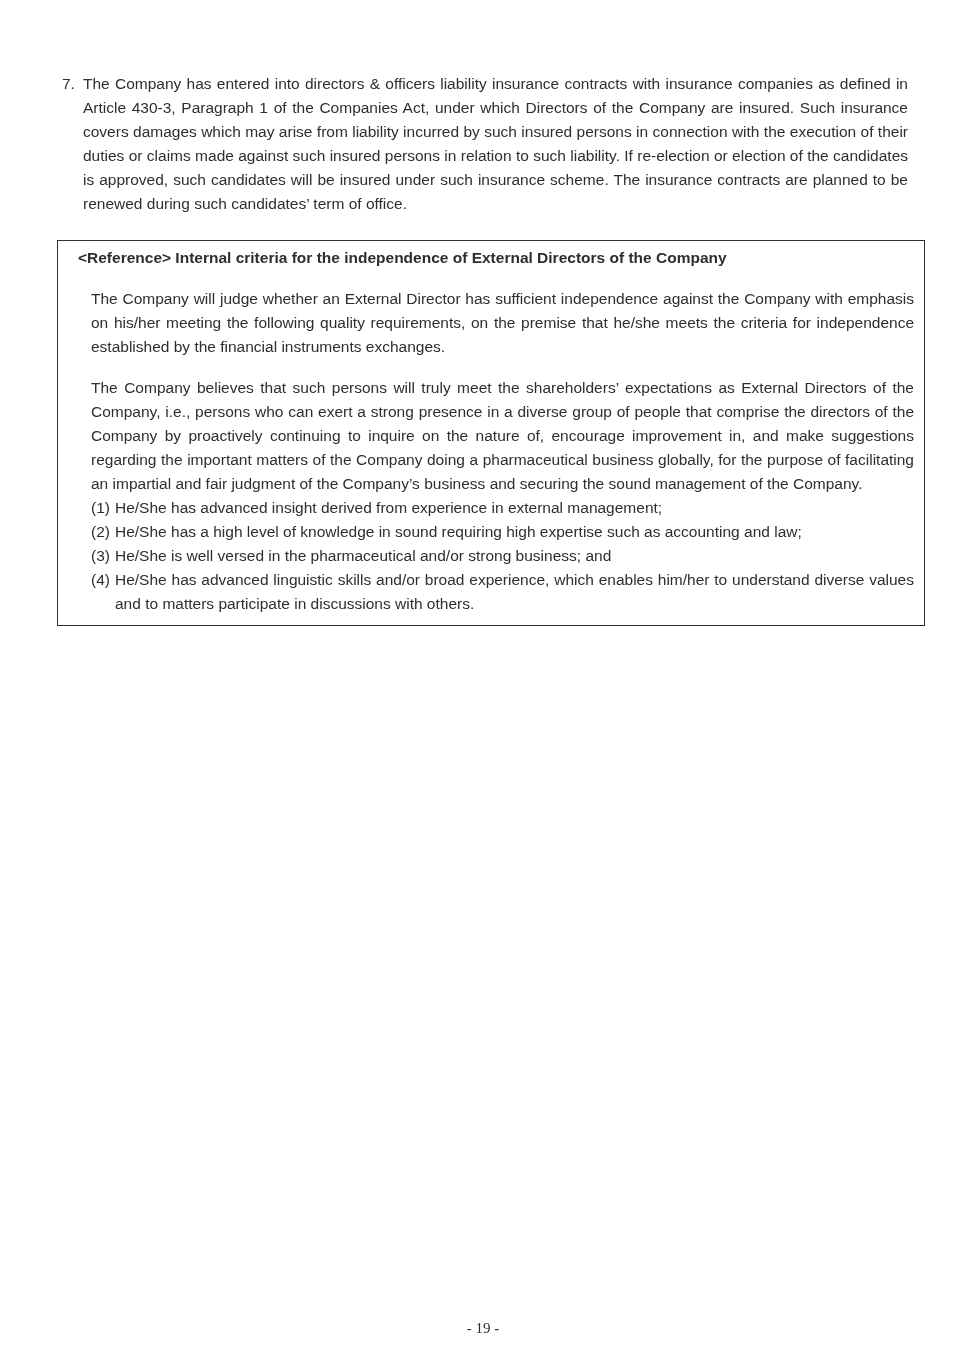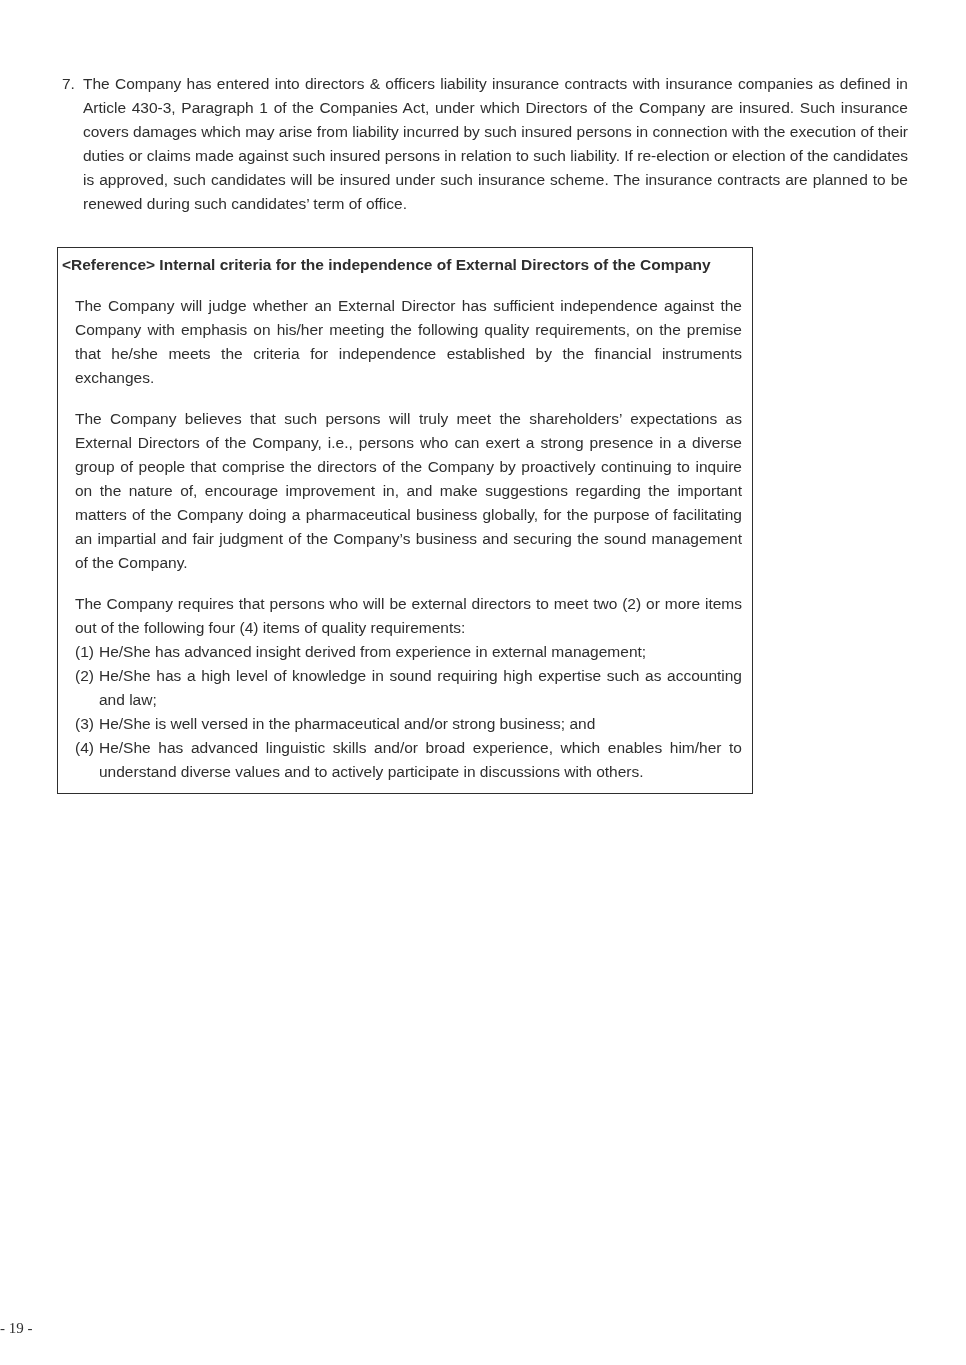--- a/index.html
+++ b/index.html
@@ -25,26 +25,26 @@
   .para7 .num {
     flex: 0 0 21px;
   }
   .para7 .ptext {
     flex: 1;
     text-align: justify;
   }
   
   .refbox {
     position: absolute;
-    top: 247px;
+    top: 240px;
     left: 57px;
-    width: 696px;
+    width: 868px;
     box-sizing: border-box;
     border: 1.5px solid #2e2e2e;
-    padding: 5px 10px 9px 4px;
+    padding: 5px 10px 9px 20px;
   }
   .refbox .heading {
     font-weight: bold;
   }
   .refbox p.refpara {
     margin: 17px 0 0 13px;
     text-align: justify;
   }
   .refbox .item {
     display: flex;
@@ -56,21 +56,21 @@
   }
   .refbox .item .itext {
     flex: 1;
   }
   
   .pagenum {
     position: absolute;
     top: 1318px;
     left: 0;
     width: 100%;
-    text-align: left;
+    text-align: center;
     font-family: "Liberation Serif", serif;
     font-size: 15px;
     line-height: 20px;
   }
 </style>
 </head>
 <body>
 
 <div class="page">
 
@@ -79,38 +79,37 @@
     <div class="ptext">The Company has entered into directors &amp; officers liability insurance contracts with insurance companies as defined in Article 430-3, Paragraph 1 of the Companies Act, under which Directors of the Company are insured. Such insurance covers damages which may arise from liability incurred by such insured persons in connection with the execution of their duties or claims made against such insured persons in relation to such liability. If re-election or election of the candidates is approved, such candidates will be insured under such insurance scheme. The insurance contracts are planned to be renewed during such candidates’ term of office.</div>
   </div>
 
   <div class="refbox">
     <div class="heading">&lt;Reference&gt; Internal criteria for the independence of External Directors of the Company</div>
 
     <p class="refpara">The Company will judge whether an External Director has sufficient independence against the Company with emphasis on his/her meeting the following quality requirements, on the premise that he/she meets the criteria for independence established by the financial instruments exchanges.</p>
 
     <p class="refpara">The Company believes that such persons will truly meet the shareholders’ expectations as External Directors of the Company, i.e., persons who can exert a strong presence in a diverse group of people that comprise the directors of the Company by proactively continuing to inquire on the nature of, encourage improvement in, and make suggestions regarding the important matters of the Company doing a pharmaceutical business globally, for the purpose of facilitating an impartial and fair judgment of the Company’s business and securing the sound management of the Company.</p>
 
-    <p class="refpara">The Company requires that persons who will be external directors to meet two (2) or more items out of the following four (4) items of quality requirements:</p>
 
     <div class="item">
       <span class="marker">(1)</span>
       <span class="itext">He/She has advanced insight derived from experience in external management;</span>
     </div>
 
     <div class="item">
       <span class="marker">(2)</span>
       <span class="itext">He/She has a high level of knowledge in sound requiring high expertise such as accounting and law;</span>
     </div>
 
     <div class="item">
       <span class="marker">(3)</span>
       <span class="itext">He/She is well versed in the pharmaceutical and/or strong business; and</span>
     </div>
 
     <div class="item">
       <span class="marker">(4)</span>
-      <span class="itext">He/She has advanced linguistic skills and/or broad experience, which enables him/her to understand diverse values and to actively participate in discussions with others.</span>
+      <span class="itext">He/She has advanced linguistic skills and/or broad experience, which enables him/her to understand diverse values and to matters participate in discussions with others.</span>
     </div>
   </div>
 
   <div class="pagenum">- 19 -</div>
 
 </div>
 
 </body></html>

